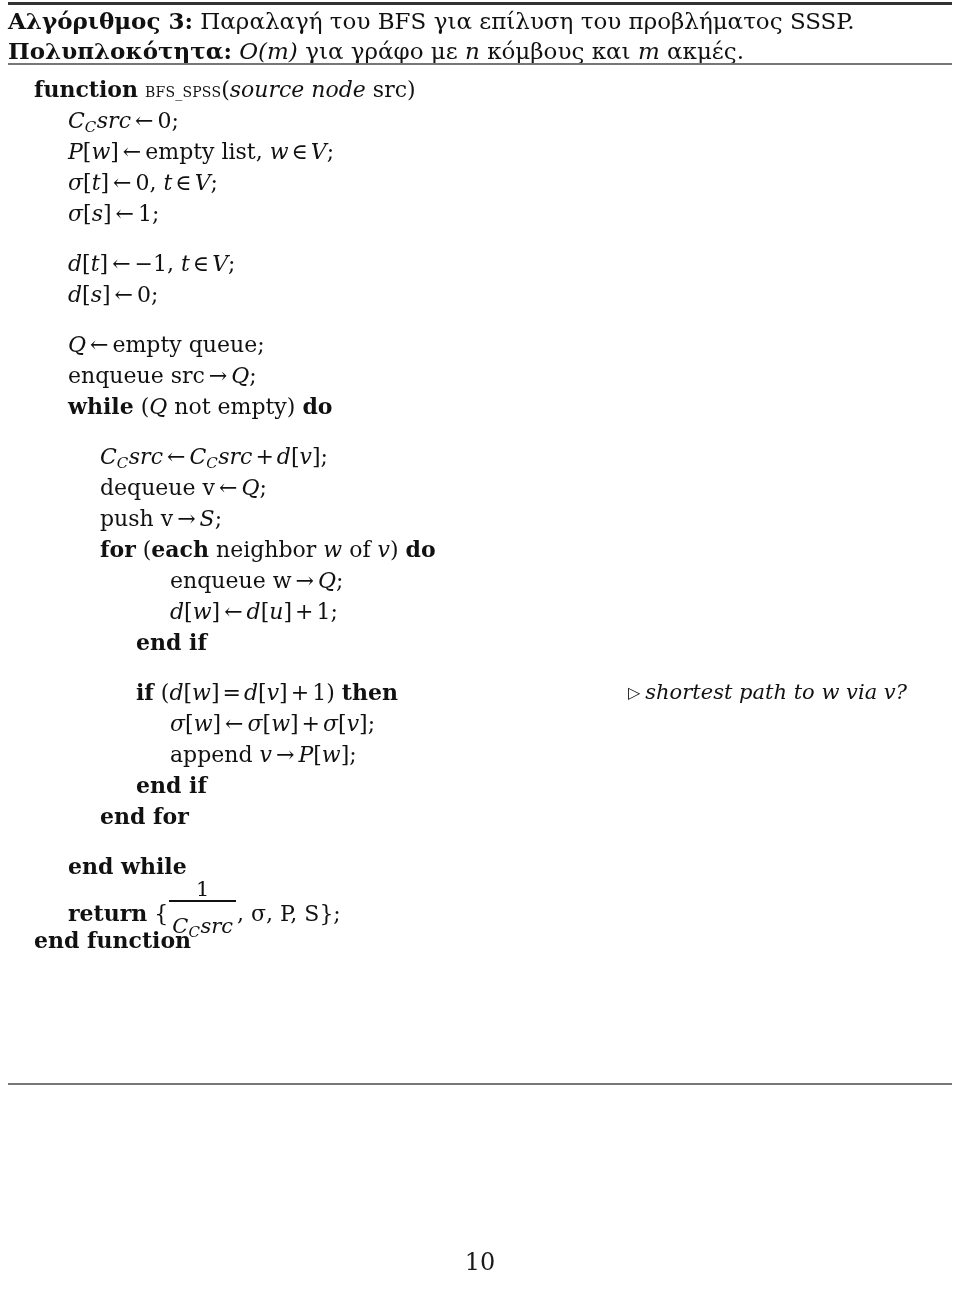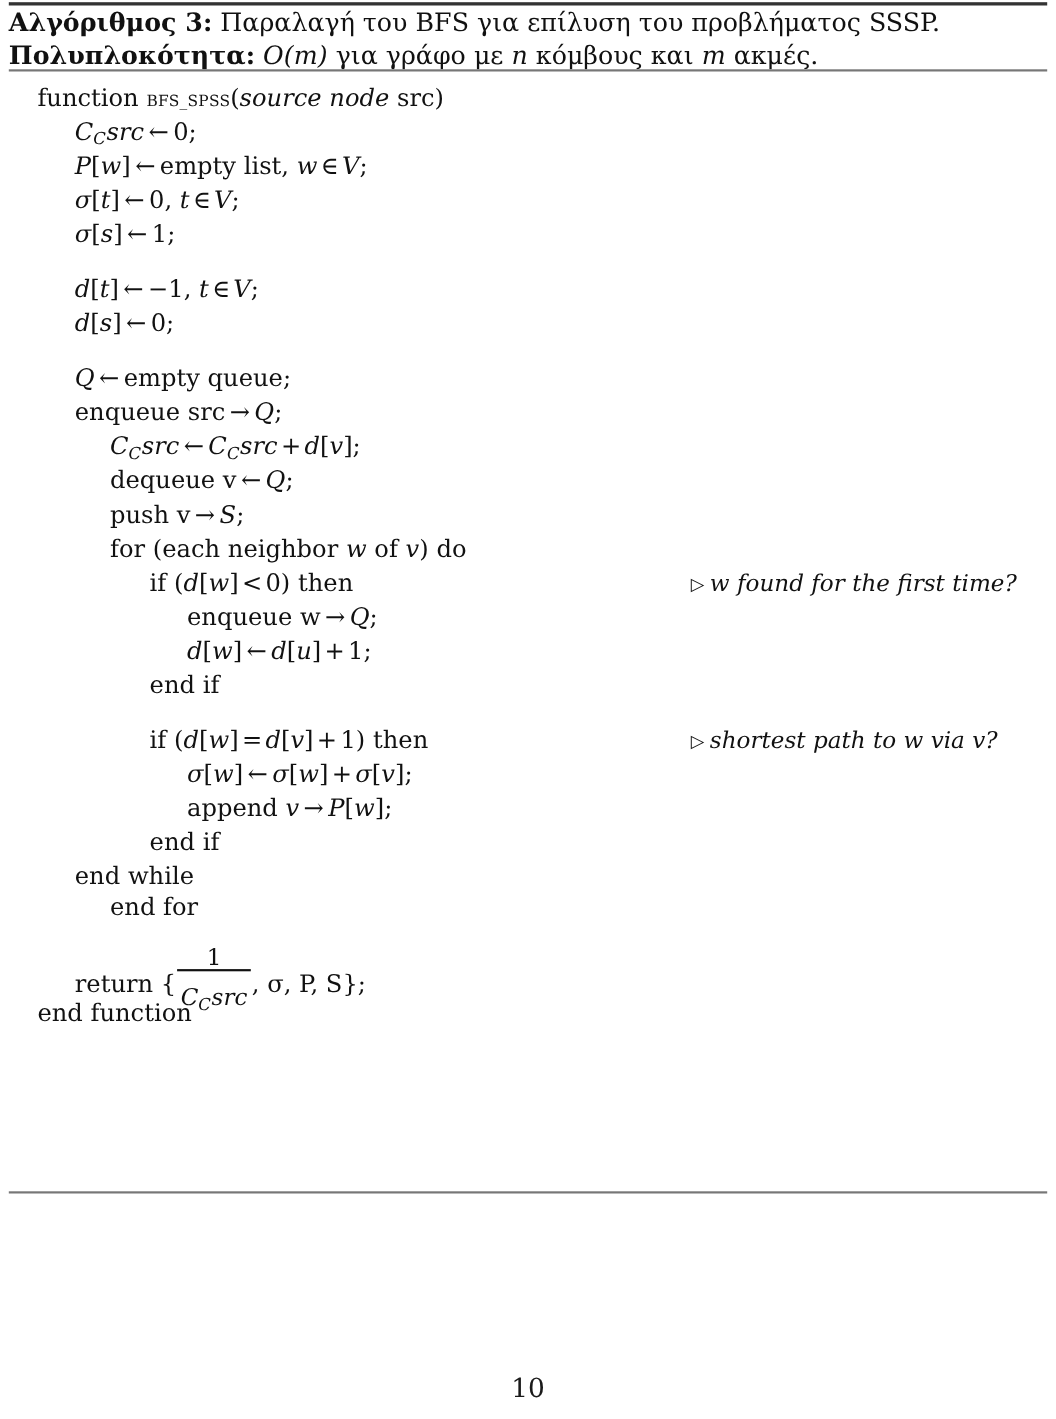--- a/index.html
+++ b/index.html
@@ -81,21 +81,21 @@
   .line.gap-m { height: 50px; }
   .line.tall   { height: 46px; }
 
   .i0 { padding-left: 26px; }
   .i1 { padding-left: 60px; }
   .i2 { padding-left: 92px; }
   .i3 { padding-left: 128px; }
   .i4 { padding-left: 162px; }
 
   .kw {
-    font-weight: normal;
+    font-weight: bold;
     margin-top: 36px;
   }
   .sc {
     font-variant: small-caps;
     font-size: 14px;
     letter-spacing: 0.2px;
   }
   .rm { font-style: normal; }
   .it { font-style: italic; }
 
@@ -229,20 +229,26 @@
 
     <div class="line i1">
       <span class="it">Q</span><span class="arr">←</span><span class="rm">empty queue;</span>
     </div>
 
     <div class="line i1">
       <span class="rm">enqueue</span>
       <span class="rm">src</span><span class="arr">→</span><span class="it">Q</span><span class="rm">;</span>
     </div>
 
+    <div class="line i1 gap-m">
+      <span class="kw">while</span>
+      <span class="rm">(</span><span class="it">Q</span>
+      <span class="rm">not empty)</span>
+      <span class="kw">do</span>
+    </div>
 
     <div class="line i2">
       <span class="it">C</span><span class="sub">C</span><span class="it">src</span><span class="arr">←</span><span class="it">C</span><span class="sub">C</span><span class="it">src</span><span class="op">+</span><span class="it">d</span><span class="rm">[</span><span class="it">v</span><span class="rm">]</span><span class="rm">;</span>
     </div>
 
     <div class="line i2">
       <span class="rm">dequeue</span>
       <span class="rm">v</span><span class="arr">←</span><span class="it">Q</span><span class="rm">;</span>
     </div>
 
@@ -254,26 +260,20 @@
     <div class="line i2">
       <span class="kw">for</span>
       <span class="rm">(</span><span class="kw">each</span>
       <span class="rm">neighbor</span>
       <span class="it">w</span>
       <span class="rm">of</span>
       <span class="it">v</span><span class="rm">)</span>
       <span class="kw">do</span>
     </div>
 
-    <div class="line i3">
-      <span class="kw">if</span>
-      <span class="rm">(</span><span class="it">d</span><span class="rm">[</span><span class="it">w</span><span class="rm">]</span><span class="op">&lt;</span><span class="rm">0)</span>
-      <span class="kw">then</span>
-      <span class="comment"><span class="tri">▷</span><span>w found for the first time?</span></span>
-    </div>
 
     <div class="line i4">
       <span class="rm">enqueue</span>
       <span class="rm">w</span><span class="arr">→</span><span class="it">Q</span><span class="rm">;</span>
     </div>
 
     <div class="line i4">
       <span class="it">d</span><span class="rm">[</span><span class="it">w</span><span class="rm">]</span><span class="arr">←</span><span class="it">d</span><span class="rm">[</span><span class="it">u</span><span class="rm">]</span><span class="op">+</span><span class="rm">1;</span>
     </div>
 
@@ -294,26 +294,26 @@
 
     <div class="line i4">
       <span class="rm">append</span>
       <span class="it">v</span><span class="arr">→</span><span class="it">P</span><span class="rm">[</span><span class="it">w</span><span class="rm">]</span><span class="rm">;</span>
     </div>
 
     <div class="line i3">
       <span class="kw">end if</span>
     </div>
 
+    <div class="line i2 gap-m">
+      <span class="kw">end for</span>
+    </div>
+
     <div class="line i1" style="height:28px;">
       <span class="kw">end while</span>
-    </div>
-
-    <div class="line i2 gap-m">
-      <span class="kw">end for</span>
     </div>
 
     <div class="line i1 tall">
       <span class="kw">return</span>
       <span class="rm">{</span><span class="frac"><span class="num">1</span><span class="bar"></span><span class="den"><span class="it">C</span><span class="sub">C</span><span class="it">src</span></span></span><span class="rm">, σ, P, S};</span>
     </div>
 
     <div class="line i0">
       <span class="kw">end function</span>
     </div>

